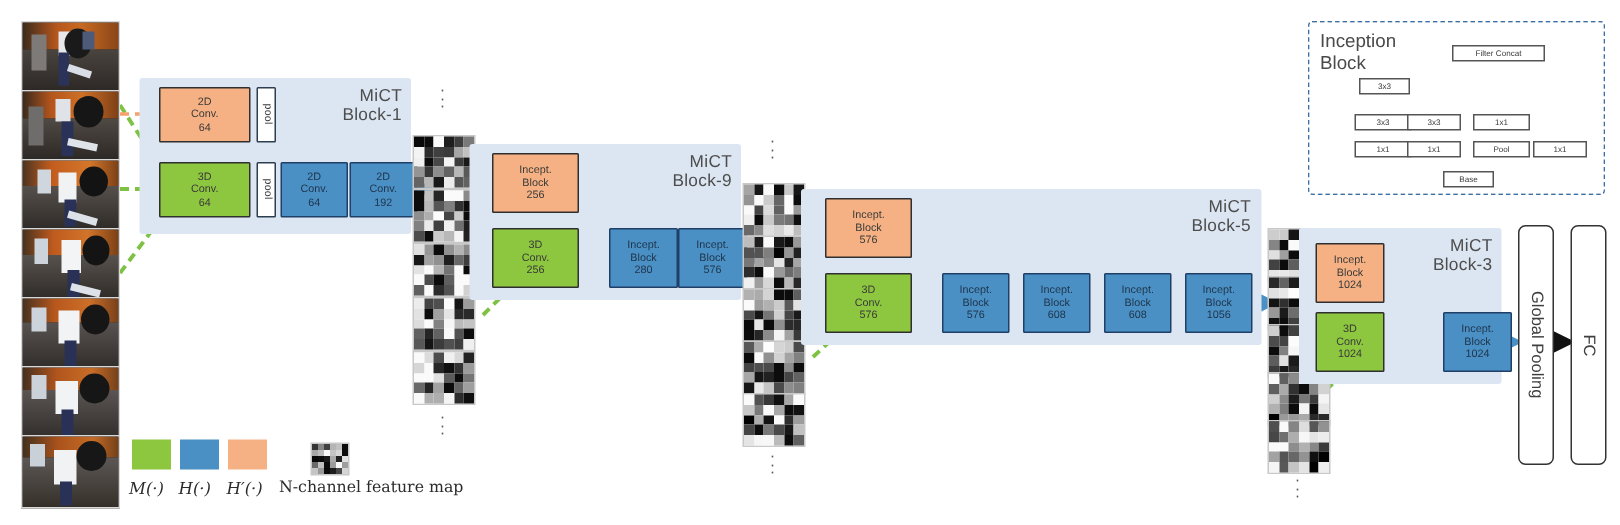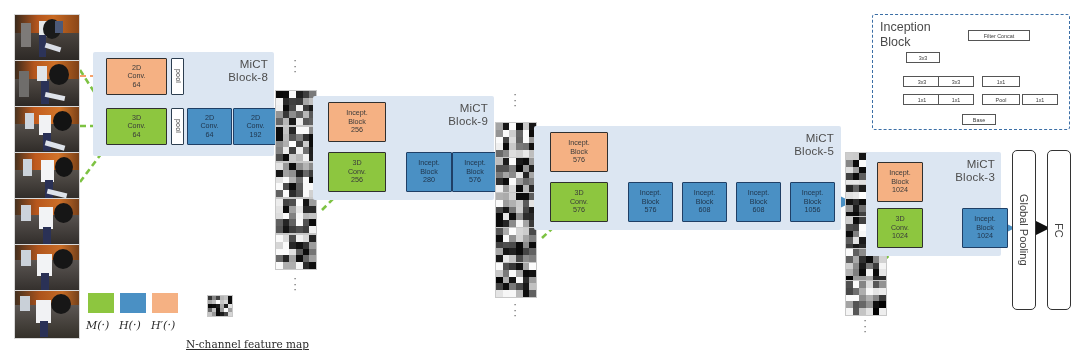--- a/index.html
+++ b/index.html
@@ -229,21 +229,21 @@
     <i style="left:0;top:14px;width:64px;height:33px;background:linear-gradient(180deg,#5c5754,#343029);"></i>
     <i style="left:5px;top:5px;width:10px;height:15px;background:#c9d0d8;"></i>
     <i style="left:21px;top:9px;width:15px;height:23px;background:#f1f2f4;"></i>
     <i style="left:36px;top:3px;width:20px;height:20px;background:#171717;border-radius:50%;"></i>
     <i style="left:25px;top:30px;width:8px;height:16px;background:#2a3156;"></i>
   </div>
 
   <div class="panel abs" style="left:93px;top:52px;width:181px;height:104px;"></div>
   <div class="panel-title" style="left:194px;top:58px;width:74px;">
     <span>MiCT</span><br>
-    <span>Block-8</span>
+    <span>Block-1</span>
   </div>
 
   <div class="op orange" style="left:106px;top:58px;width:61px;height:37px;">
     <span>2D</span>
     <span>Conv.</span>
     <span>64</span>
   </div>
   <div class="op white" style="left:171px;top:58px;width:13px;height:37px;">
     <span class="vtext pool">pool</span>
   </div>
@@ -937,15 +937,15 @@
       <b style="background: rgb(156, 156, 156);"></b>
       <b style="background: rgb(250, 250, 250);"></b>
       <b style="background: rgb(159, 159, 159);"></b>
       <b style="background: rgb(196, 196, 196);"></b>
       <b style="background: rgb(152, 152, 152);"></b>
       <b style="background: rgb(10, 10, 10);"></b>
       <b style="background: rgb(28, 28, 28);"></b>
       <b style="background: rgb(71, 71, 71);"></b>
       <b style="background: rgb(213, 213, 213);"></b>
     </div>
-  <div class="legend-note" style="left:186px;top:338px;text-decoration:underline;">N-channel feature map</div>
+  <div class="legend-note" style="left:186px;top:319px;">N-channel feature map</div>
 
 </div>
 
 </body></html>

